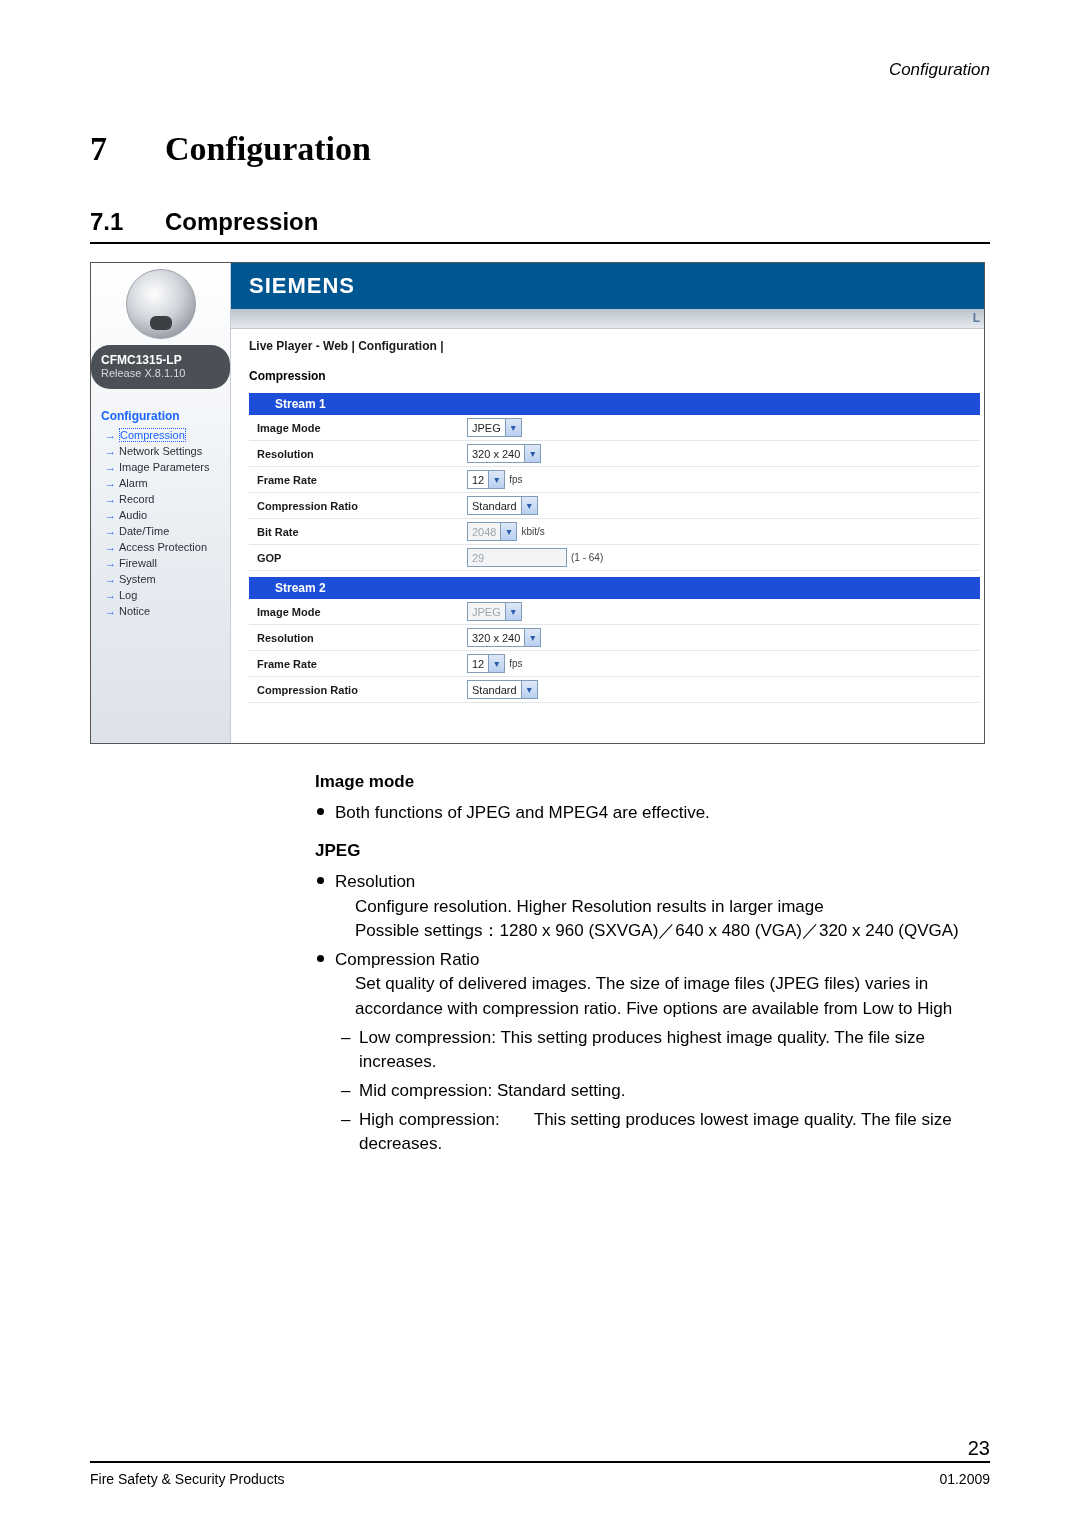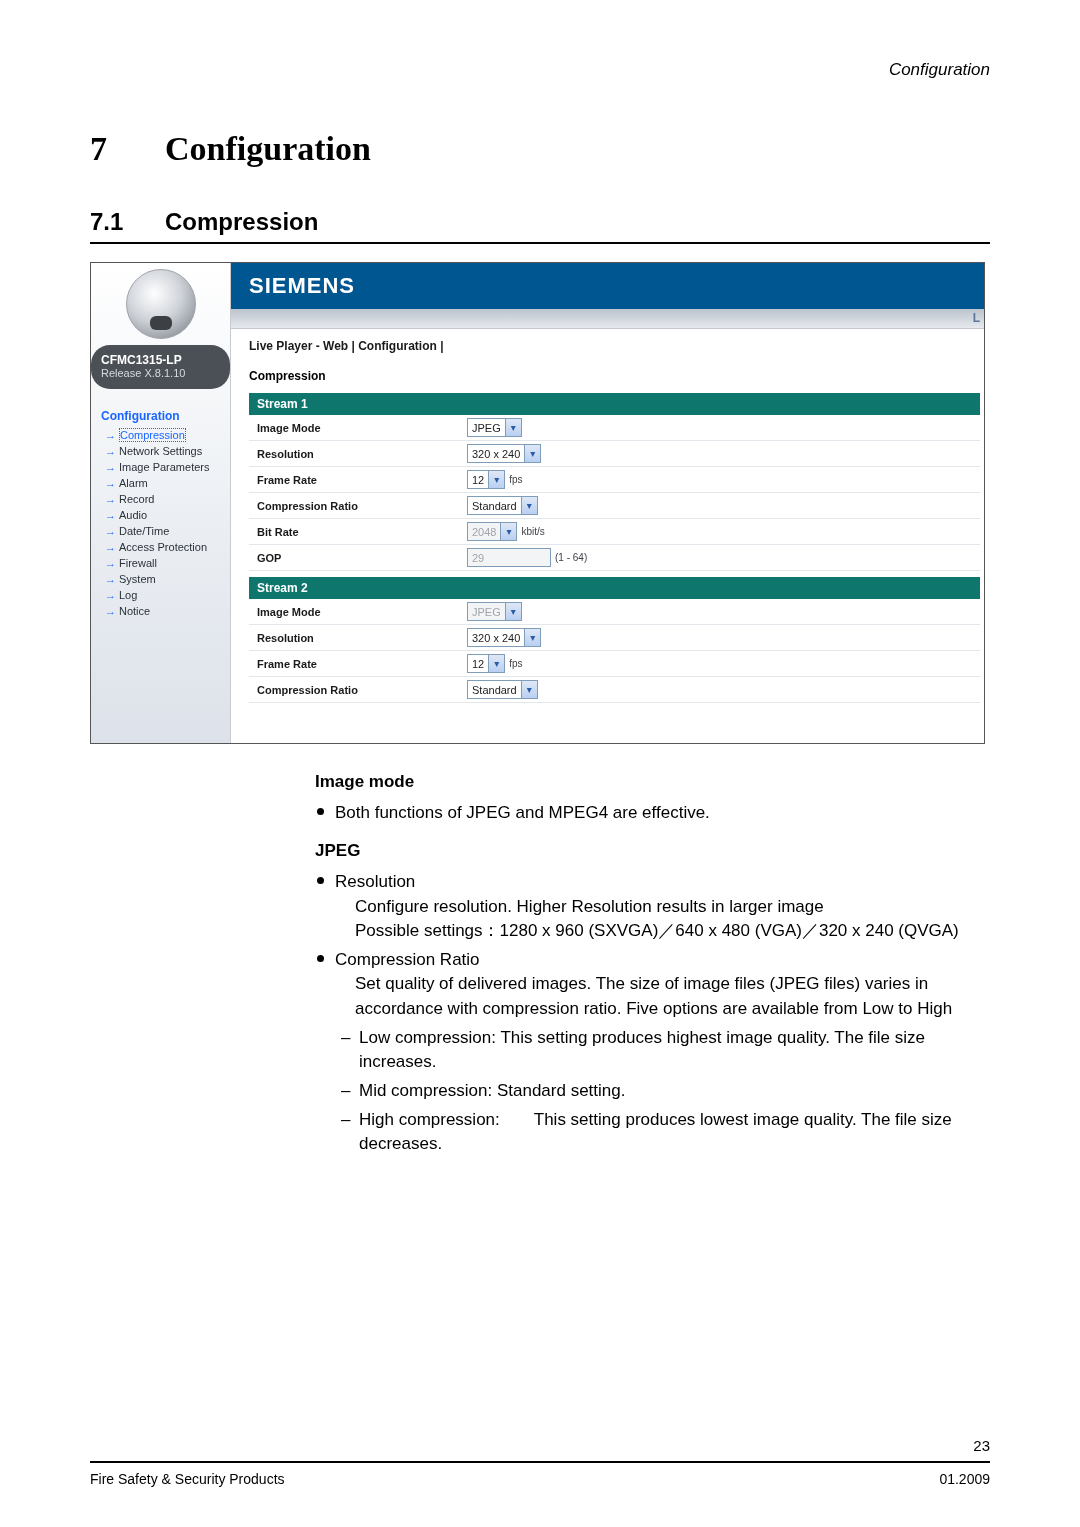--- a/index.html
+++ b/index.html
@@ -119,24 +119,24 @@
   .ss-page-title{
     padding:10px 18px 10px 18px;
     font-weight:bold;
     font-size:12px;
   }
   .ss-table{
     margin:0 0 0 18px;
     width: calc(100% - 22px);
   }
   .ss-group-head{
-    background:#0f766e;
+    background:#1d4ed8;
     color:#fff;
     font-weight:bold;
-    padding:4px 8px;
+    padding:4px 26px;
     font-size:12px;
   }
   .ss-row{
     display:flex;
     border-bottom:1px solid #e3e6ea;
     align-items:center;
     min-height:26px;
     padding:2px 0 2px 8px;
   }
   .ss-row .lab{ width:210px; font-weight:bold; font-size:11px; color:#1a1a1a;}
@@ -153,21 +153,21 @@
   }
   .fake-select.disabled, .fake-input.disabled{ color:#a0a4aa; background:#f3f4f6; }
   .fake-select .dd{
     width:16px;height:17px;
     background: linear-gradient(#dfe8f6,#b9cff1);
     border-left:1px solid #7f9db9;
     margin-left:4px; margin-right:-4px;
     display:flex;align-items:center;justify-content:center;
     color:#2a5ca7;font-size:10px;
   }
-  .fake-input{ width:84px; }
+  .fake-input{ width:100px; }
   .unit{ font-size:10px; color:#3d3f44; }
   
   .body-block{
     margin-left: 225px;
     margin-top: 26px;
     font-size: 17px;
     line-height: 1.45;
   }
   .body-block h4{
     font-size:17px; font-weight:bold; margin-bottom:6px; margin-top:14px;
@@ -187,21 +187,21 @@
   .body-block ul.b2 > li:before{
     content:"–"; position:absolute; left:6px; top:0;
   }
   .sub-indent{ padding-left:20px; display:block; }
   .footer{
     position:absolute; left:90px; right:90px; bottom:40px;
     border-top:2px solid #000;
     padding-top:8px;
     font-size:14px;
   }
-  .footer .pn{ position:absolute; right:0; top:-26px; font-size:15px;}
+  .footer .pn{ position:absolute; right:0; top:-26px; font-size:20px;}
   .footer-row{ display:flex; justify-content:space-between; }
 </style>
 </head>
 <body>
 
 <div class="running-header">Configuration</div>
 
 <h1 class="chapter-title">
   <span class="chapter-num">7</span><span>Configuration</span>
 </h1>

